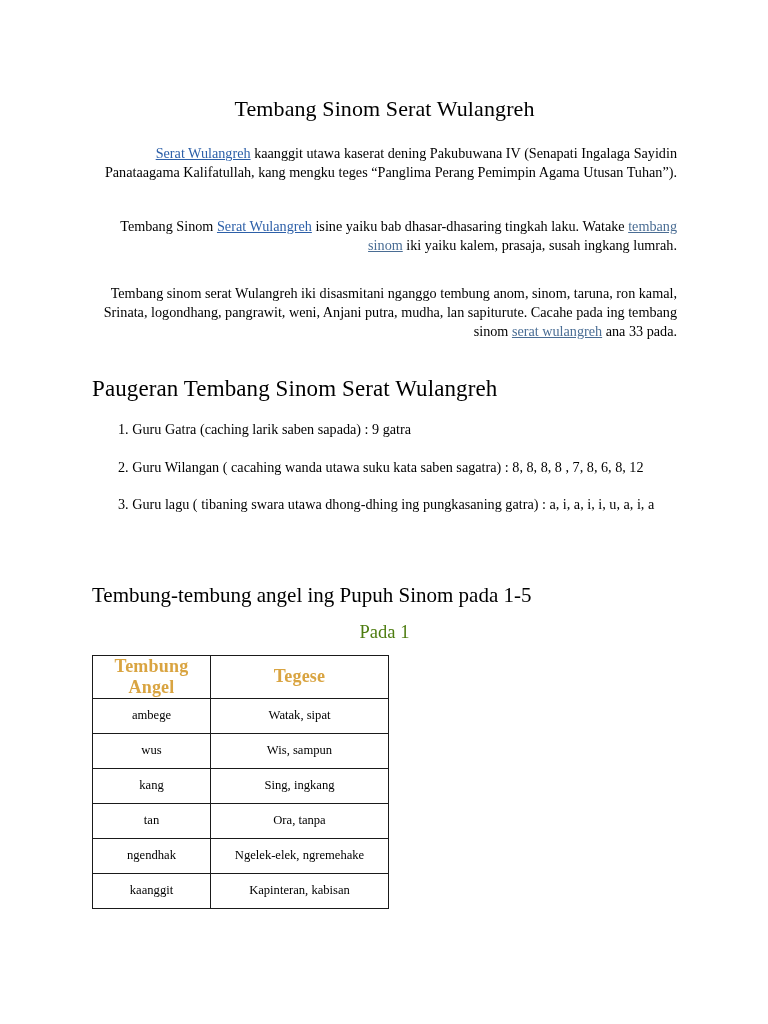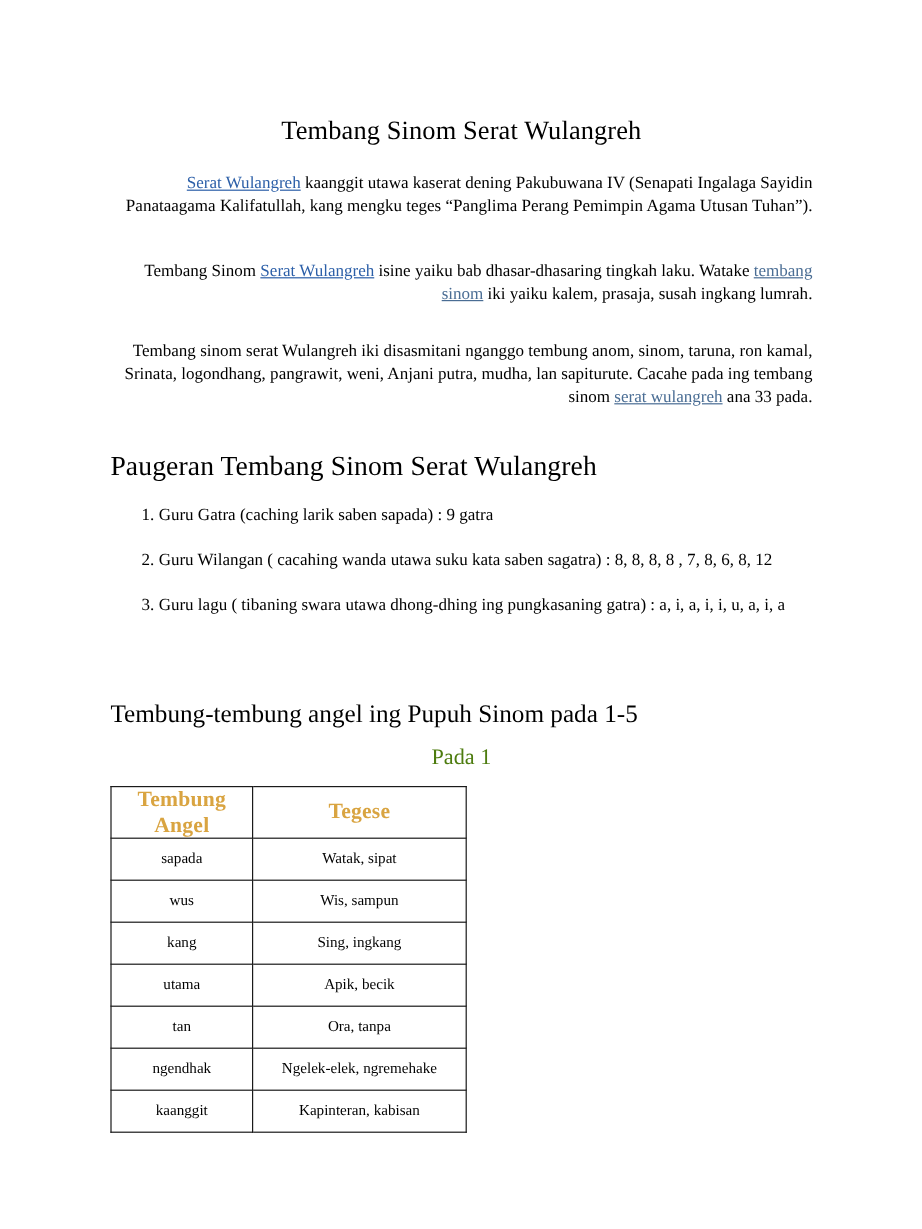--- a/index.html
+++ b/index.html
@@ -169,36 +169,32 @@
           <col class="c2">
         </colgroup>
       <thead>
         <tr>
           <th>Tembung Angel</th>
           <th>Tegese</th>
         </tr>
       </thead>
       <tbody>
         <tr>
-          <td>sapada</td>
+          <td>ambege</td>
           <td>Watak, sipat</td>
         </tr>
         <tr>
           <td>wus</td>
           <td>Wis, sampun</td>
         </tr>
         <tr>
           <td>kang</td>
           <td>Sing, ingkang</td>
         </tr>
         <tr>
-          <td>utama</td>
-          <td>Apik, becik</td>
-        </tr>
-        <tr>
           <td>tan</td>
           <td>Ora, tanpa</td>
         </tr>
         <tr>
           <td>ngendhak</td>
           <td>Ngelek-elek, ngremehake</td>
         </tr>
         <tr>
           <td>kaanggit</td>
           <td>Kapinteran, kabisan</td>

